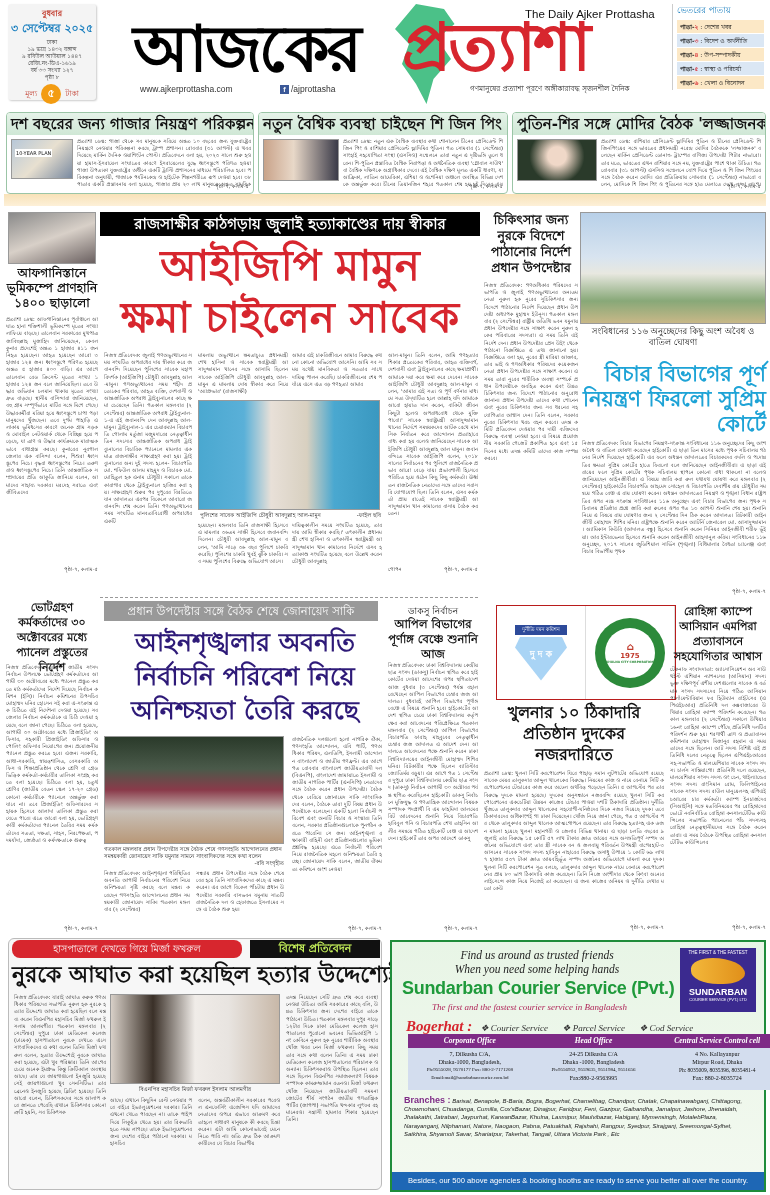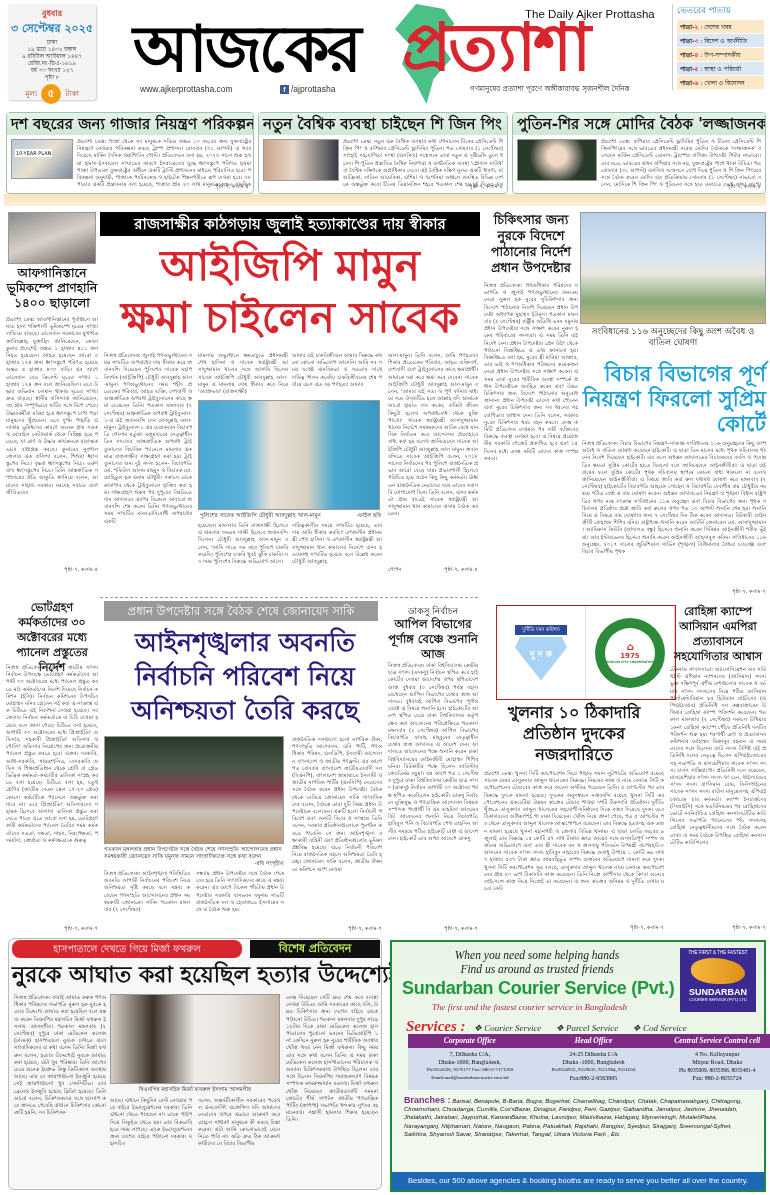--- a/index.html
+++ b/index.html
@@ -217,33 +217,33 @@
 <div class="abs" id="sr-headline">নুরকে আঘাত করা হয়েছিল হত্যার উদ্দেশ্যেই</div>
 <div class="abs body-text" style="left:14px;top:994px;width:92px;height:186px">নিজস্ব প্রতিবেদক: যারাই আঘাত করুক গণঅধিকার পরিষদের সভাপতি নুরুল হক নুরকে হত্যার উদ্দেশ্যে আঘাত করা হয়েছিল বলে মন্তব্য করেন বিএনপির মহাসচিব মির্জা ফখরুল ইসলাম আলমগীর। গতকাল মঙ্গলবার (২ সেপ্টেম্বর) দুপুরে ঢাকা মেডিকেল কলেজ (ঢামেক) হাসপাতালে নুরকে দেখতে এসে সাংবাদিকদের এ কথা বলেন তিনি। মির্জা ফখরুল বলেন, হত্যার উদ্দেশ্যেই নুরকে আঘাত করা হয়েছে, এটা খুব পরিষ্কার। তিনি আগের চেয়ে অনেক ইমপ্রুভ কিন্তু ক্রিটিক্যাল অবস্থায় আছে। তার যে জায়গাগুলো ইনজুরি হয়েছে সেই জায়গাগুলো খুব সেনসিটিভ। তার ব্রেনেও ইনজুরি হয়েছে ব্লিডিং হয়েছে। তিনি আরো বলেন, চিকিৎসকদের সঙ্গে আলাপ করে জানতে পেরেছি এখানে চিকিৎসার কোনো ত্রুটি হয়নি, সব চিকিৎসক</div>
 <div class="abs photo" style="left:110px;top:994px;width:170px;height:90px;background:linear-gradient(90deg,#d8d0c8,#3a3028 25%,#f0ece8 50%,#e8e4e0 70%,#c8b8a8)"></div>
 <div class="abs cap" style="left:110px;top:1086px;width:170px;text-align:center">বিএনপির মহাসচিব মির্জা ফখরুল ইসলাম আলমগীর</div>
 <div class="abs body-text" style="left:110px;top:1097px;width:82px;height:84px">আছে। এখানে কিছুদিন রেস্ট নেওয়ার পরে বাইরে ইভ্যালুয়েশনের দরকার। তিনি এখনো খেতে পারছেন না। তাকে পাইপ দিয়ে লিকুইড খেতে হয়। তার রিকভারি হতে সময় লাগছে। তাকে ইভ্যালুয়েশনের জন্য দেশের বাইরে পাঠানো দরকার। মহাসচিব</div>
 <div class="abs body-text" style="left:198px;top:1097px;width:82px;height:84px">বলেন, অন্তর্বর্তীকালীন সরকারের পরেও ল এনফোর্সিং এজেন্সিস যদি আমাদের নেতাদের ওপরে এভাবে আক্রমণ করে তাহলে সাধারণ মানুষকে কী করছে চিন্তা করেন। এটা আমি কোনোভাবেই মেনে নিতে পারি না। অতি দ্রুত ঠিক আক্রমণকারীদের যে বিচার বিভাগীয়</div>
 <div class="abs body-text" style="left:286px;top:994px;width:92px;height:186px">তদন্ত নিয়েছেন সেটি দ্রুত শেষ করে ব্যবস্থা নেওয়া উচিত। আমি সরকারের কাছে বলি, উন্নত চিকিৎসার জন্য দেশের বাইরে তাকে পাঠানো উচিত। গতকাল মঙ্গলবার দুপুর সাড়ে ১২টার দিকে ঢাকা মেডিকেল কলেজ হাসপাতালের পুরোনো ভবনের ভিভিআইপি ১ নং কেবিনে নুরুল হক নুরের শারীরিক অবস্থার খোঁজ খবর নেন মির্জা ফখরুল। কিছু সময় তার সঙ্গে কথা বলেন তিনি। এ সময় ঢাকা মেডিকেল কলেজ হাসপাতালের পরিচালক ও অন্যান্য চিকিৎসকরাও উপস্থিত ছিলেন। তার সঙ্গে ছিলেন বিএনপির সমাজকল্যাণ বিষয়ক সম্পাদক কামরুজ্জামান রতনও। মির্জা ফখরুল খোঁজ নিয়েছেন জাতীয়তাবাদী সমমনা জোটের শীর্ষ সংগঠন জাতীয় গণতান্ত্রিক পার্টির (জাগপা) সভাপতি খন্দকার লুৎফর রহমানেরও। সন্ত্রাসী হামলার শিকার হয়েছেন তিনি।</div>
 
 <div class="abs" id="courier">
   <div class="slogan">
+    <div>Find us around as trusted friends</div>
     <div>When you need some helping hands</div>
-    <div>Find us around as trusted friends</div>
   </div>
   <div class="name">Sundarban Courier Service (Pvt.) Ltd</div>
   <div class="sub">The first and the fastest courier service in Bangladesh</div>
   <div class="logo">
     <div class="t1">THE FIRST &amp; THE FASTEST</div>
     <div class="tiger"></div>
     <div class="t2">SUNDARBAN</div>
     <div class="t3">COURIER SERVICE (PVT.) LTD</div>
   </div>
   <div class="services">
-    <b>Services :</b>
+    <b>Bogerhat :</b>
     <span>❖ Courier Service</span>
     <span>❖ Parcel Service</span>
     <span>❖ Cod Service</span>
   </div>
   <div class="offices">
     <div class="hdr">
       <div>Corporate Office</div>
       <div>Head Office</div>
       <div>Central Service Control cell</div>
     </div>

